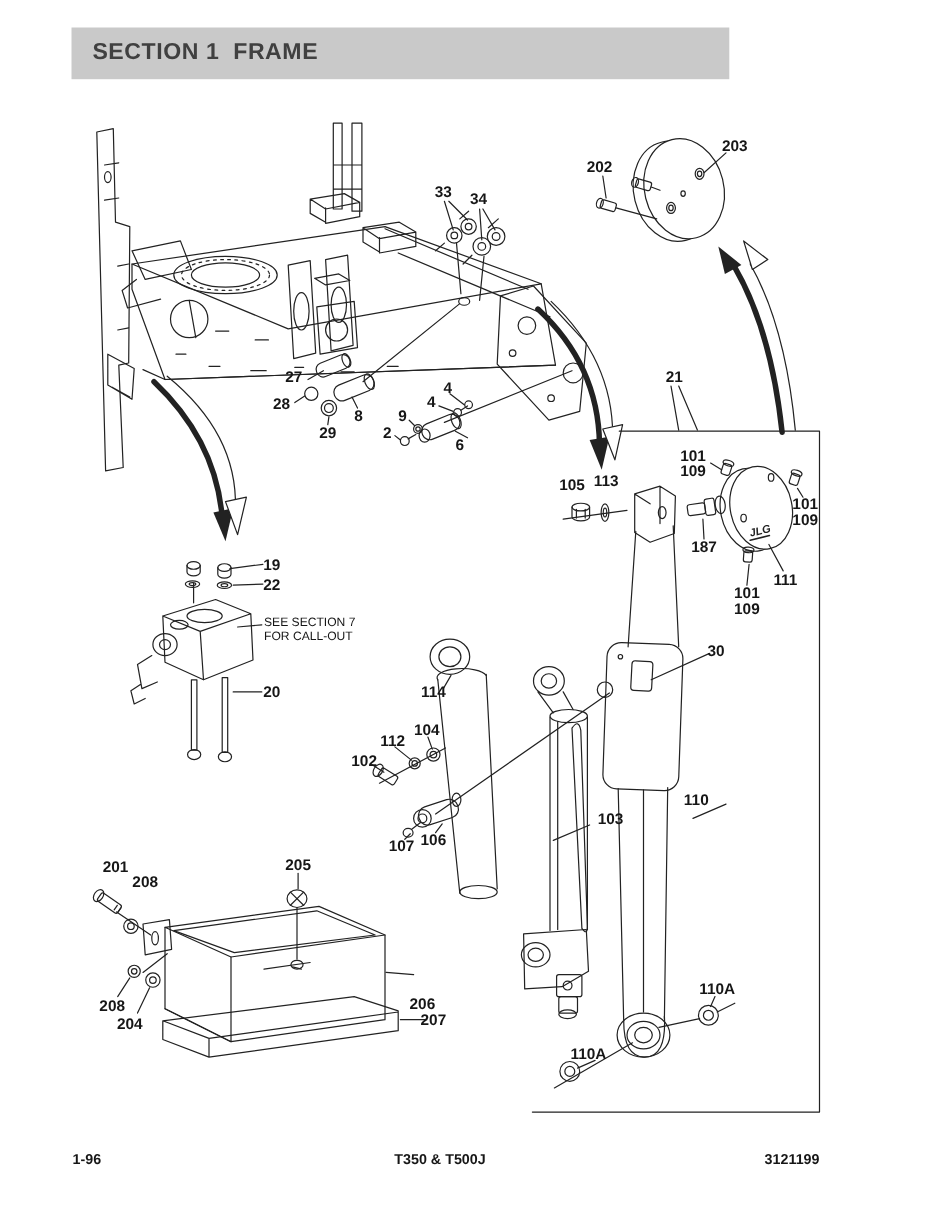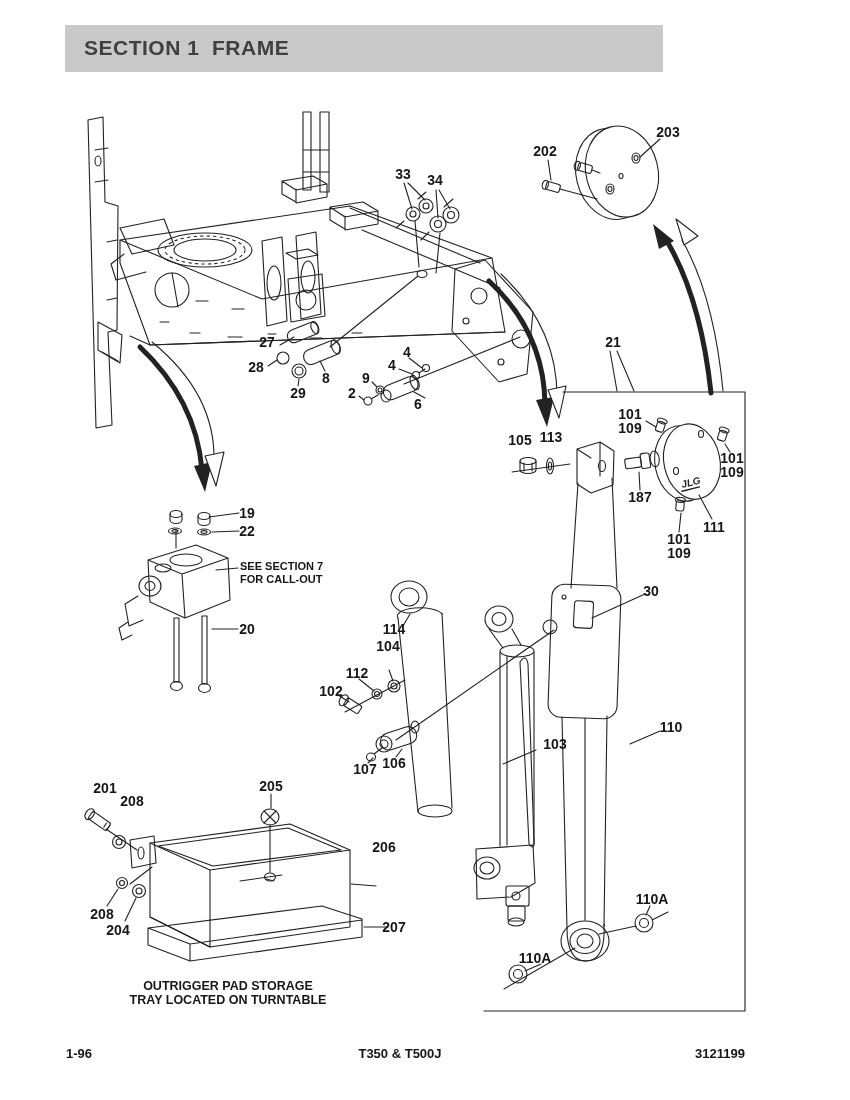--- a/index.html
+++ b/index.html
@@ -7,21 +7,21 @@
         font-family:"Liberation Sans",sans-serif;color:#111;}
   .hdr-bar{position:absolute;left:65px;top:25px;width:598px;height:47px;background:#c9c9c9;}
   .hdr-title{position:absolute;left:84px;top:48px;transform:translateY(-50%);
              font-size:21px;font-weight:bold;letter-spacing:.5px;white-space:pre;color:#404040;}
   .fig-title{position:absolute;left:412px;top:90px;transform:translate(-50%,-50%);
              font-size:13.5px;font-weight:bold;white-space:nowrap;color:#161616;}
   .art{position:absolute;left:0;top:0;width:850px;height:1100px;}
   .callout{position:absolute;transform:translate(-50%,-50%);font-size:14px;font-weight:bold;
            white-space:nowrap;color:#161616;line-height:14px;}
   .stack{text-align:center;line-height:14px;}
-  .note{position:absolute;font-size:11px;font-weight:bold;line-height:13px;color:#161616;white-space:nowrap;}
+  .note{position:absolute;font-size:11px;font-weight:normal;line-height:13px;color:#161616;white-space:nowrap;}
   .caption{position:absolute;left:228px;top:993px;transform:translate(-50%,-50%);
            font-size:12.5px;font-weight:bold;line-height:14px;text-align:center;white-space:nowrap;color:#161616;}
   .foot{position:absolute;top:1046px;font-size:13px;font-weight:bold;color:#161616;white-space:nowrap;}
   .foot.center{left:400px;transform:translateX(-50%);}
   .foot.left{left:66px;text-align:center;}
   .foot.right{left:745px;transform:translateX(-100%);}
 </style>
 </head>
 <body>
 
@@ -351,38 +351,34 @@
   <div class="callout" style="left:714px;top:527px">111</div>
   <div class="callout" style="left:247px;top:513px">19</div>
   <div class="callout" style="left:247px;top:531px">22</div>
   <div class="callout" style="left:247px;top:629px">20</div>
   <div class="note" style="left:240px;top:560px">
     <div>SEE SECTION 7</div>
     <div>FOR CALL-OUT</div>
   </div>
   <div class="callout" style="left:394px;top:629px">114</div>
   <div class="callout" style="left:651px;top:591px">30</div>
-  <div class="callout" style="left:388px;top:646px">104</div>
+  <div class="callout" style="left:388px;top:663px">104</div>
   <div class="callout" style="left:357px;top:673px">112</div>
   <div class="callout" style="left:331px;top:691px">102</div>
   <div class="callout" style="left:394px;top:763px">106</div>
   <div class="callout" style="left:365px;top:769px">107</div>
   <div class="callout" style="left:555px;top:744px">103</div>
-  <div class="callout" style="left:671px;top:727px">110</div>
+  <div class="callout" style="left:633px;top:727px">110</div>
   <div class="callout" style="left:652px;top:899px">110A</div>
   <div class="callout" style="left:535px;top:958px">110A</div>
   <div class="callout" style="left:105px;top:788px">201</div>
   <div class="callout" style="left:132px;top:801px">208</div>
   <div class="callout" style="left:271px;top:786px">205</div>
-  <div class="callout" style="left:384px;top:847px">206</div>
+  <div class="callout" style="left:384px;top:912px">206</div>
   <div class="callout" style="left:394px;top:927px">207</div>
   <div class="callout" style="left:102px;top:914px">208</div>
   <div class="callout" style="left:118px;top:930px">204</div>
 
-  <div class="caption">
-    <div>OUTRIGGER PAD STORAGE</div>
-    <div>TRAY LOCATED ON TURNTABLE</div>
-  </div>
 
   <div class="foot left">1-96</div>
   <div class="foot center">T350 &amp; T500J</div>
   <div class="foot right">3121199</div>
 </div>
 
 </body></html>

